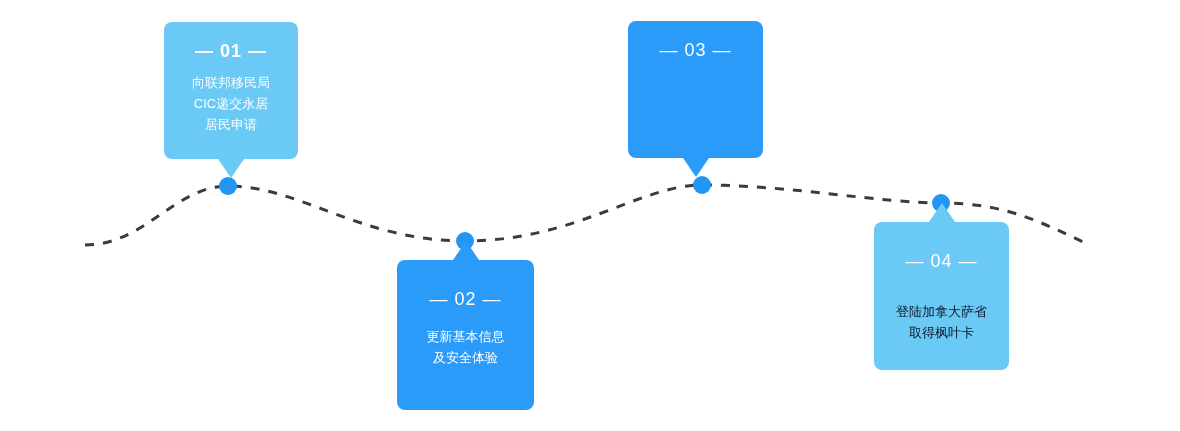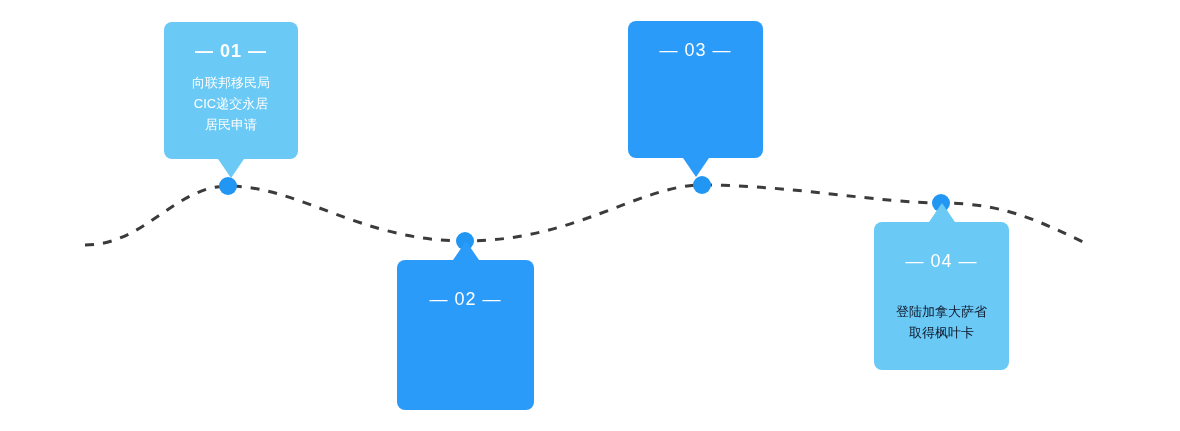--- a/index.html
+++ b/index.html
@@ -92,20 +92,22 @@
   <div id="cards">
       <div class="step-card" style="left: 164px; top: 22px; width: 134px; height: 137px; background: rgb(106, 201, 245); color: rgb(106, 201, 245); padding-top: 20px;">
         <div class="card-number" style="color: rgb(255, 255, 255); font-weight: bold;">— 01 —</div>
         <div class="card-body" style="color: rgb(255, 255, 255); margin-top: 12px;">向联邦移民局
 CIC递交永居
 居民申请</div>
         <div class="pointer pointer-down"></div>
       </div>
       <div class="step-card" style="left: 397px; top: 260px; width: 137px; height: 150px; background: rgb(43, 155, 250); color: rgb(43, 155, 250); padding-top: 30px; text-align: center;">
         <div class="card-number" style="color: rgb(255, 255, 255);">— 02 —</div>
+        <div class="card-body" style="color: rgb(255, 255, 255); margin-top: 18px;">更新基本信息
+及安全体验</div>
         <div class="pointer pointer-up"></div>
       </div>
       <div class="step-card" style="left: 628px; top: 21px; width: 135px; height: 137px; background: rgb(43, 155, 250); color: rgb(43, 155, 250); padding-top: 20px;">
         <div class="card-number" style="color: rgb(255, 255, 255);">— 03 —</div>
         <div class="pointer pointer-down"></div>
       </div>
       <div class="step-card" style="left: 874px; top: 222px; width: 135px; height: 148px; background: rgb(106, 201, 245); color: rgb(106, 201, 245); padding-top: 30px;">
         <div class="card-number" style="color: rgb(255, 255, 255);">— 04 —</div>
         <div class="card-body" style="color: #0f172a; margin-top: 31px;">登陆加拿大萨省
 取得枫叶卡</div>

